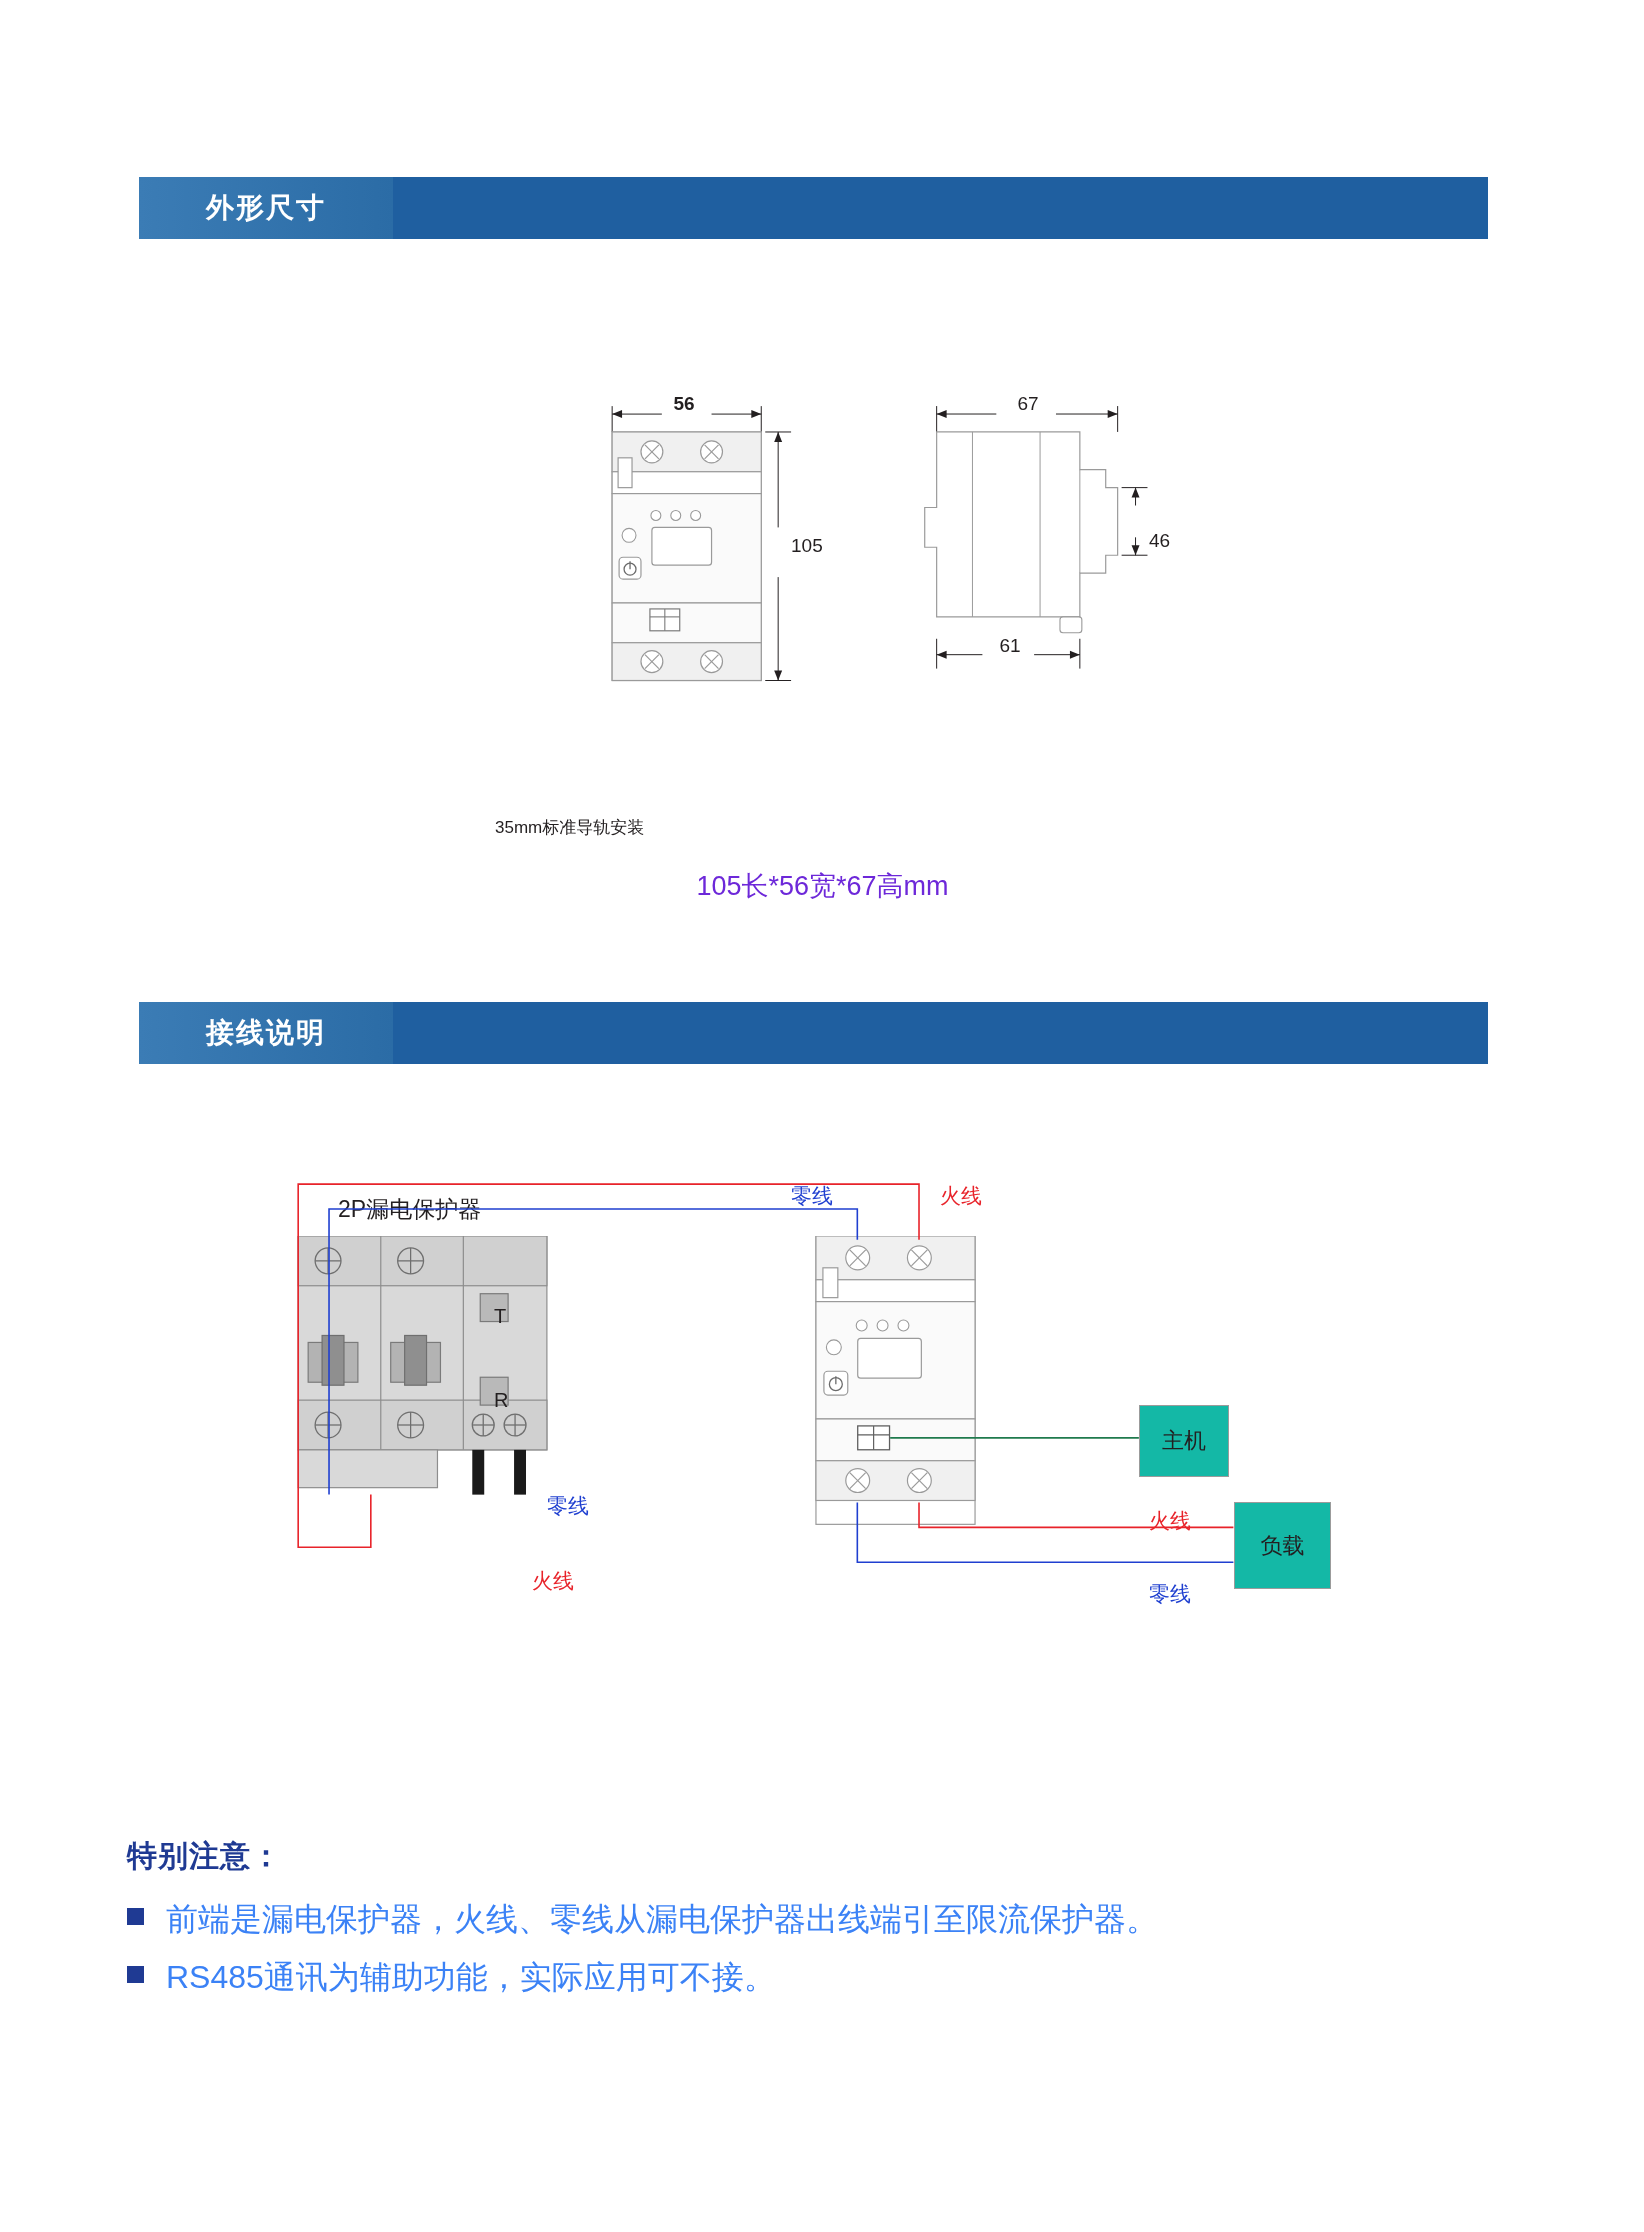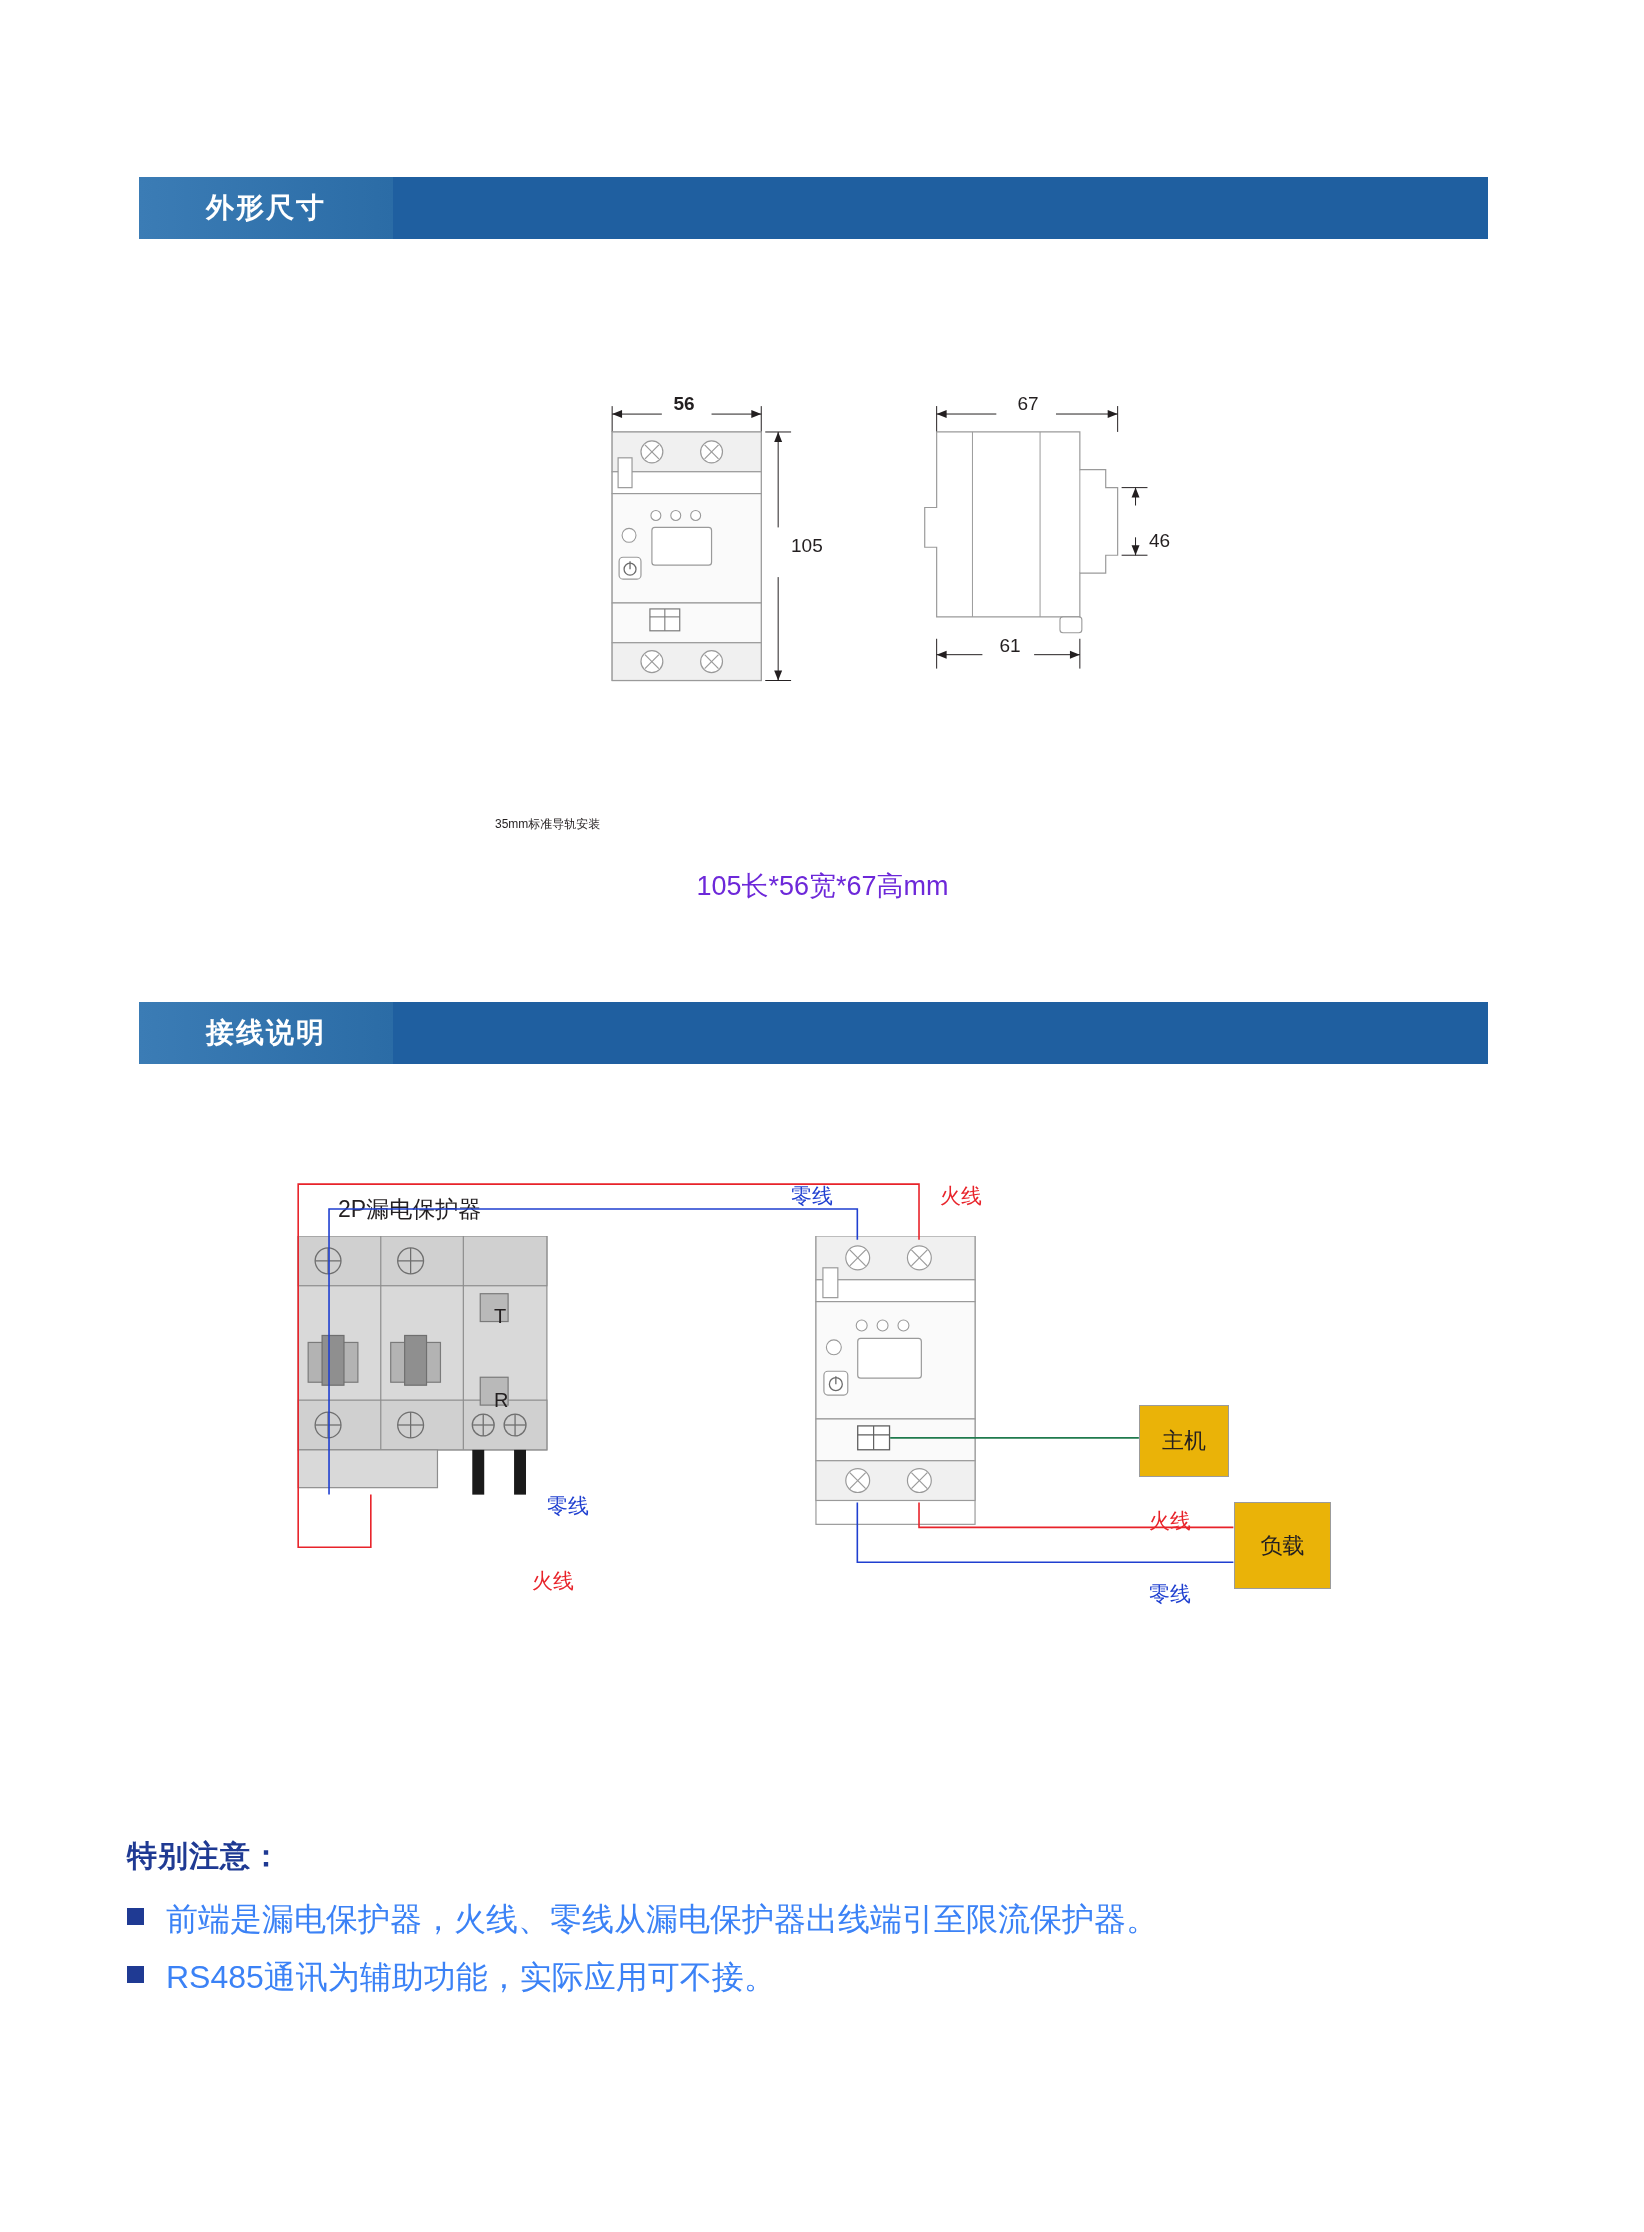--- a/index.html
+++ b/index.html
@@ -53,21 +53,21 @@
   }
 
   .lbl {
     position: absolute;
     font-size: 19px;
     color: #231f20;
     white-space: nowrap;
   }
   .lbl-sm {
     position: absolute;
-    font-size: 12px;
+    font-size: 17px;
     color: #231f20;
     white-space: nowrap;
   }
 
   .dim-caption {
     position: absolute;
     left: 0;
     top: 868px;
     width: 1645px;
     text-align: center;
@@ -89,21 +89,21 @@
     font-size: 21px;
     white-space: nowrap;
   }
   .wlabel.red { color: #e8232a; }
   .wlabel.blue { color: #1f3fd0; }
   .wlabel.dark { color: #231f20; }
 
   .box-label {
     position: absolute;
     border: 1px solid #9b9b9b;
-    background: #eab308;
+    background: #14b8a6;
     display: flex;
     align-items: center;
     justify-content: center;
     font-size: 22px;
     color: #231f20;
   }
 
   
   .notes {
     position: absolute;

